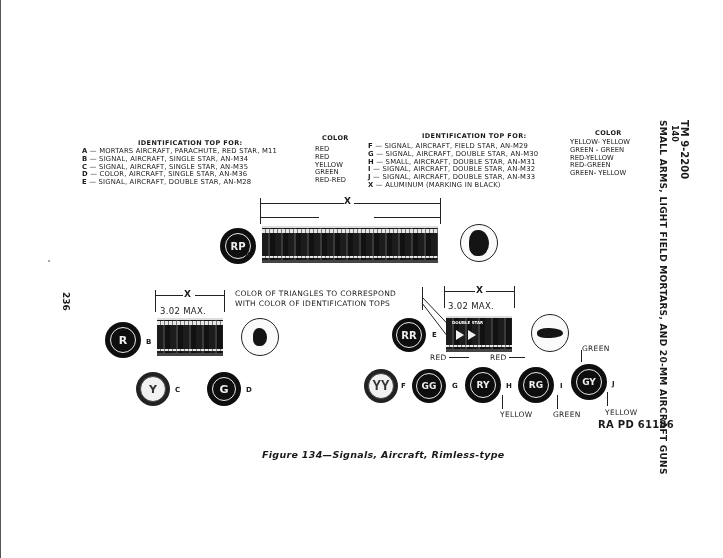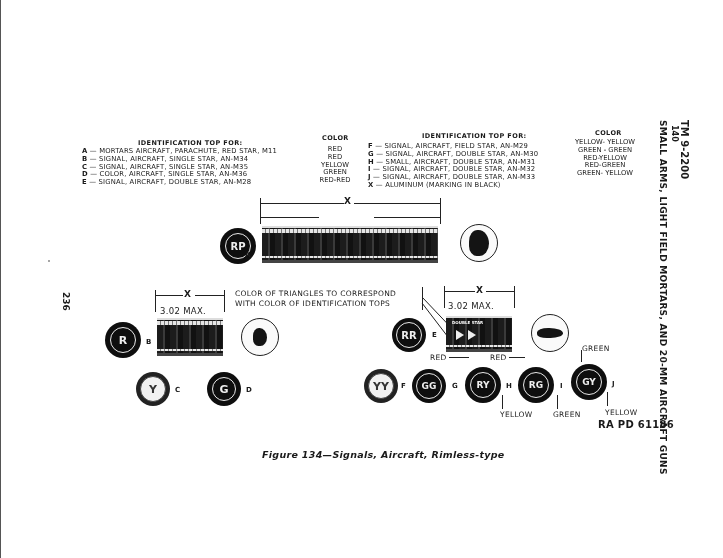--- a/index.html
+++ b/index.html
@@ -5,21 +5,21 @@
   html, body { margin: 0; padding: 0; }
   body {
     width: 723px; height: 558px; position: relative; overflow: hidden;
     background: #ffffff; font-family: "DejaVu Sans", sans-serif; color: #1a1a1a;
   }
   .page-edge { position: absolute; left: 0; top: 0; width: 1px; height: 558px; background: #555; }
   .abs { position: absolute; }
   .legend-head { font-size: 6.5px; font-weight: bold; letter-spacing: 0.4px; }
   .legend-line { font-size: 6.8px; line-height: 7.8px; white-space: nowrap; letter-spacing: 0.2px; }
   .legend-line b { font-weight: bold; }
-  .color-col { font-size: 6.8px; line-height: 7.8px; text-align: center; white-space: nowrap; }
+  .color-col { font-size: 6.8px; line-height: 7.8px; text-align: left; white-space: nowrap; }
   .rot-text { transform-origin: left top; transform: rotate(90deg); white-space: nowrap; font-weight: bold; }
   .dim-label { font-size: 9px; letter-spacing: 0.3px; }
   .top-disc {
     position: absolute; border-radius: 50%; background: #0e0e0e;
     display: flex; align-items: center; justify-content: center;
   }
   .top-disc .inner {
     border-radius: 50%; border: 1.5px solid #e8e8e8; display: flex; align-items: center; justify-content: center;
     color: #eee; font-weight: bold; font-size: 11px;
   }
@@ -161,21 +161,21 @@
   <div class="abs" style="left:6px; top:4px; font-size:4px; color:#fff; font-weight:bold;">DOUBLE STAR</div>
   <div class="abs" style="left:10px; top:14px; width:0; height:0; border-top:5px solid transparent; border-bottom:5px solid transparent; border-left:8px solid #eee;"></div>
   <div class="abs" style="left:22px; top:14px; width:0; height:0; border-top:5px solid transparent; border-bottom:5px solid transparent; border-left:8px solid #eee;"></div>
   <div class="band low"></div>
 </div>
 <div class="base-disc" style="left:531px; top:314px; width:36px; height:36px;">
   <div class="blot" style="width:26px; height:10px;"></div>
 </div>
 
 <div class="top-disc light" style="left:364px; top:369px; width:34px; height:34px;">
-  <div class="inner" style="width:24px; height:24px; font-size:11px;">YY</div>
+  <div class="inner" style="width:24px; height:24px; font-size:14px;font-family:Liberation Mono, monospace;">YY</div>
 </div>
 <div class="letter-tag" style="left:401px; top:382px;">F</div>
 <div class="top-disc" style="left:412px; top:369px; width:34px; height:34px;">
   <div class="inner" style="width:24px; height:24px; font-size:9px;">GG</div>
 </div>
 <div class="letter-tag" style="left:452px; top:382px;">G</div>
 <div class="top-disc" style="left:465px; top:367px; width:36px; height:36px;">
   <div class="inner" style="width:24px; height:24px; font-size:9px;">RY</div>
 </div>
 <div class="letter-tag" style="left:506px; top:382px;">H</div>

